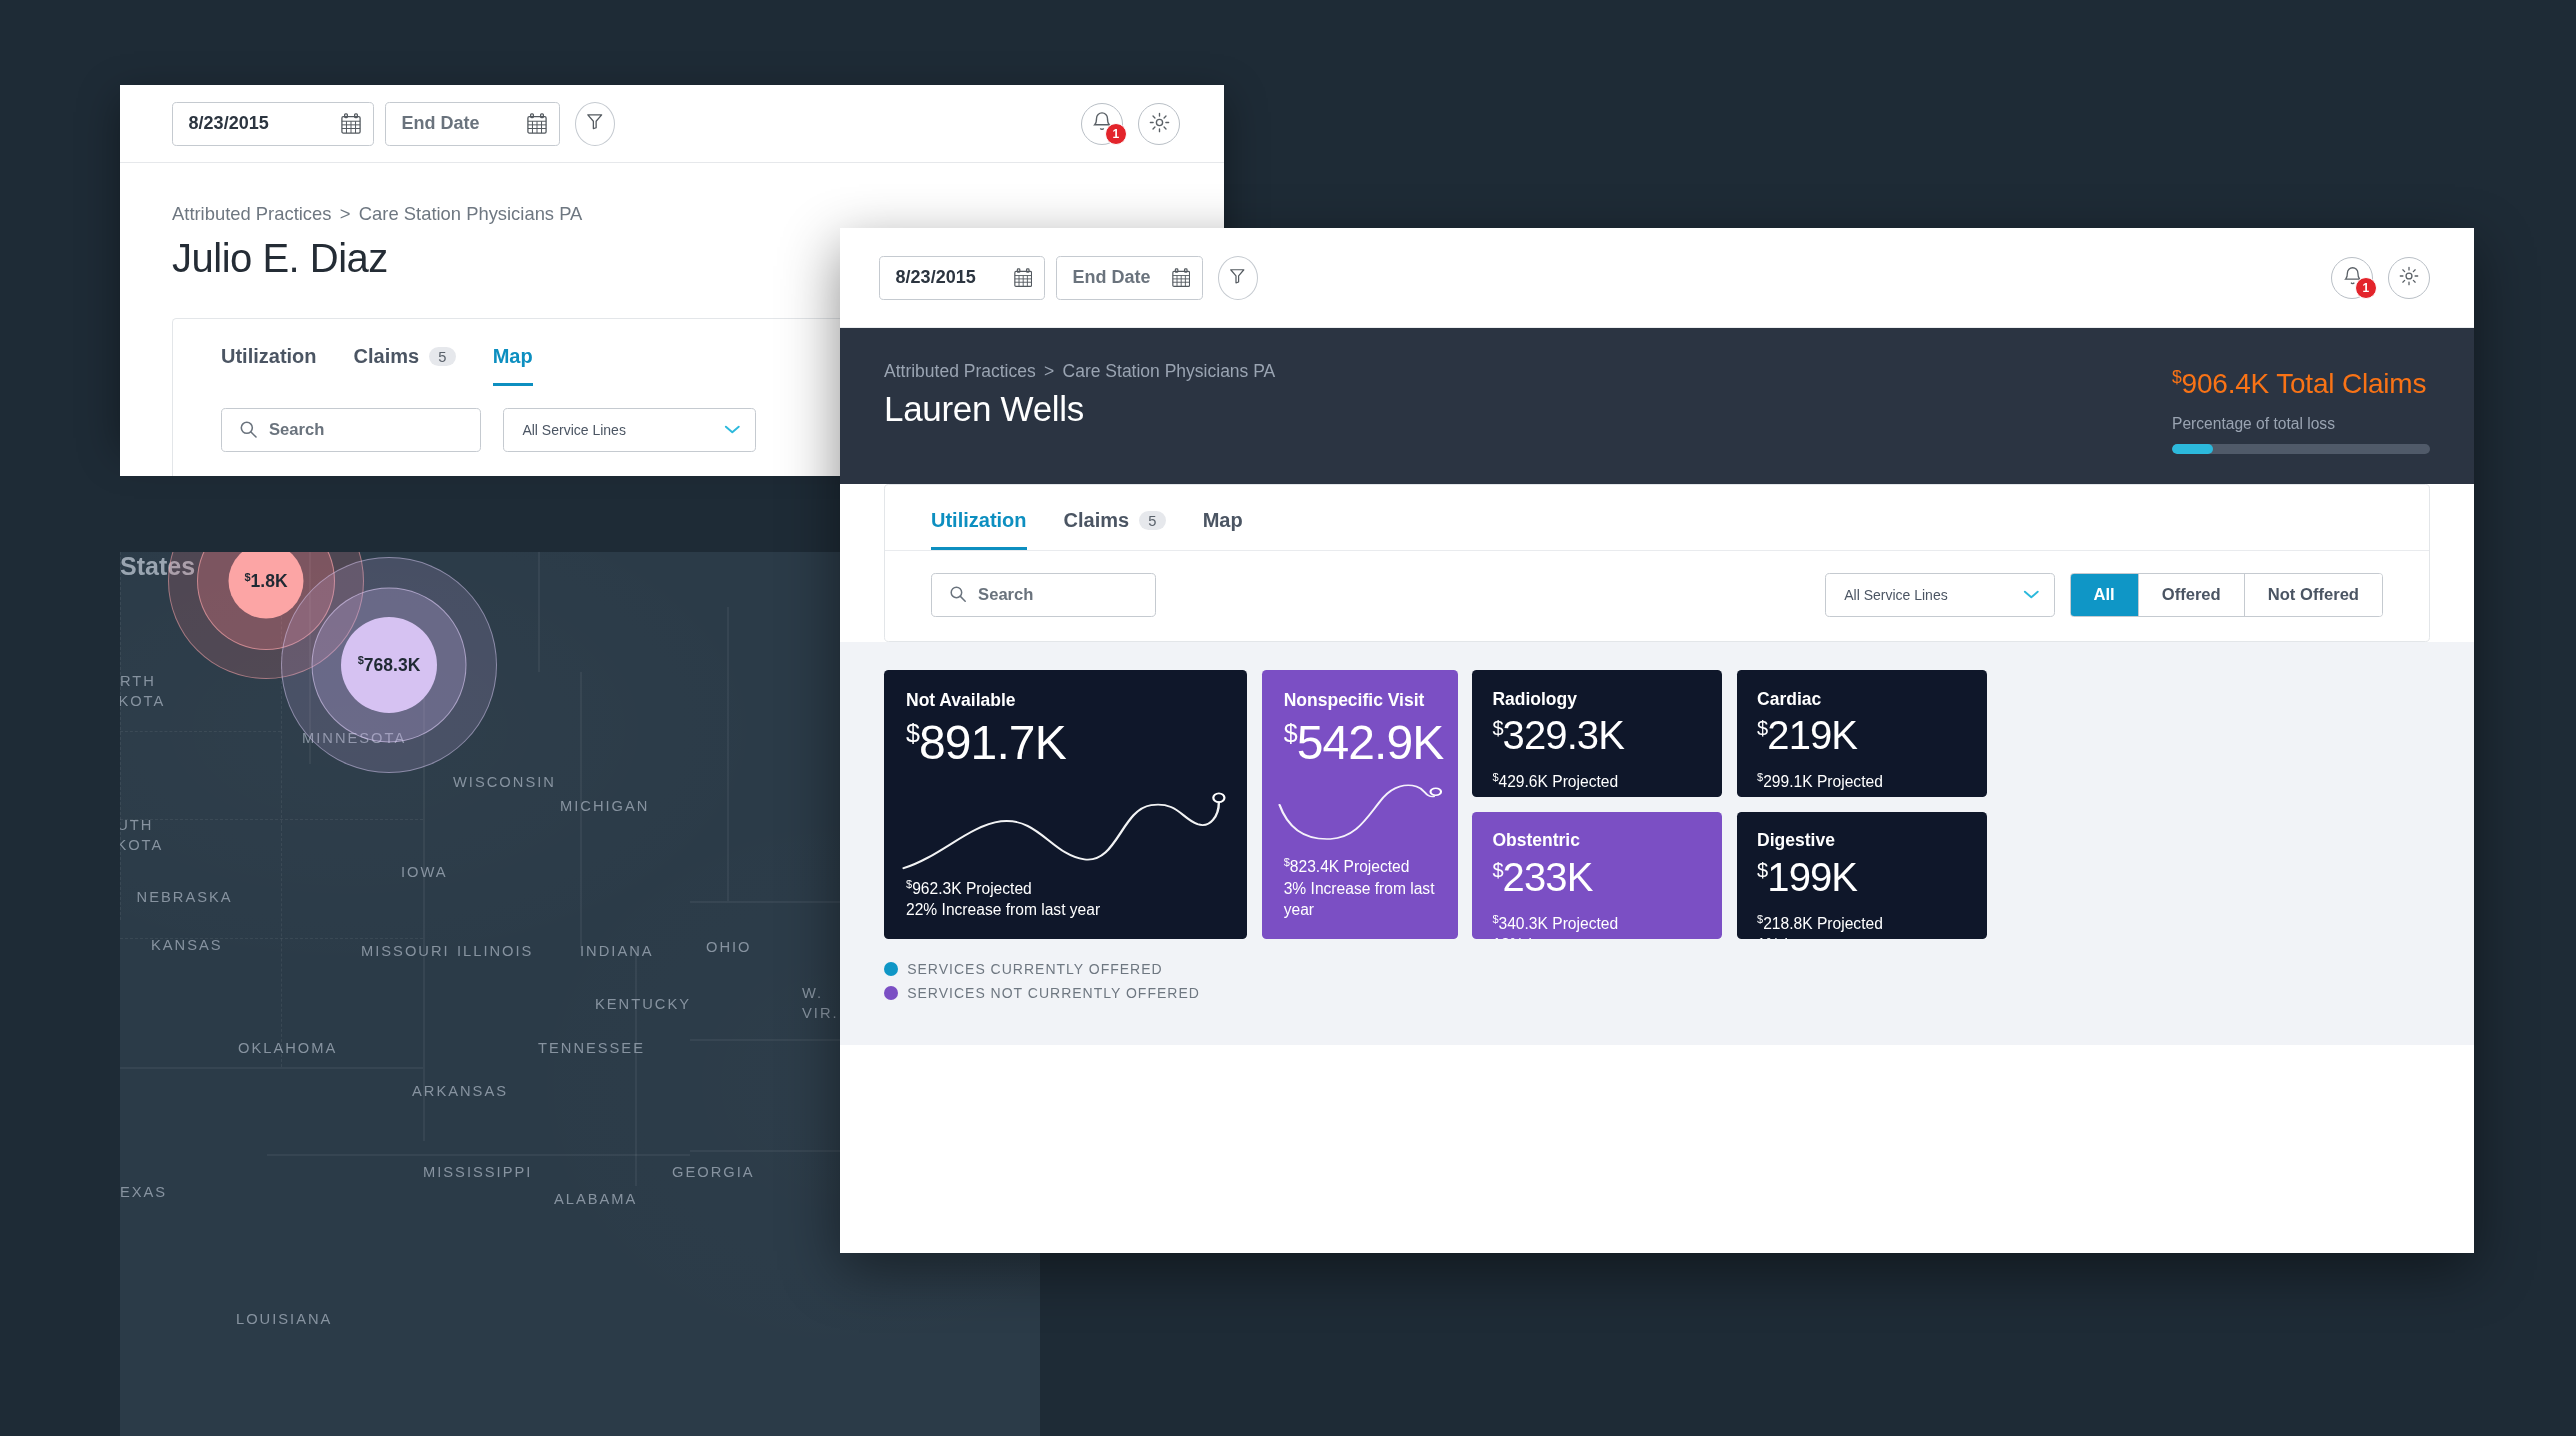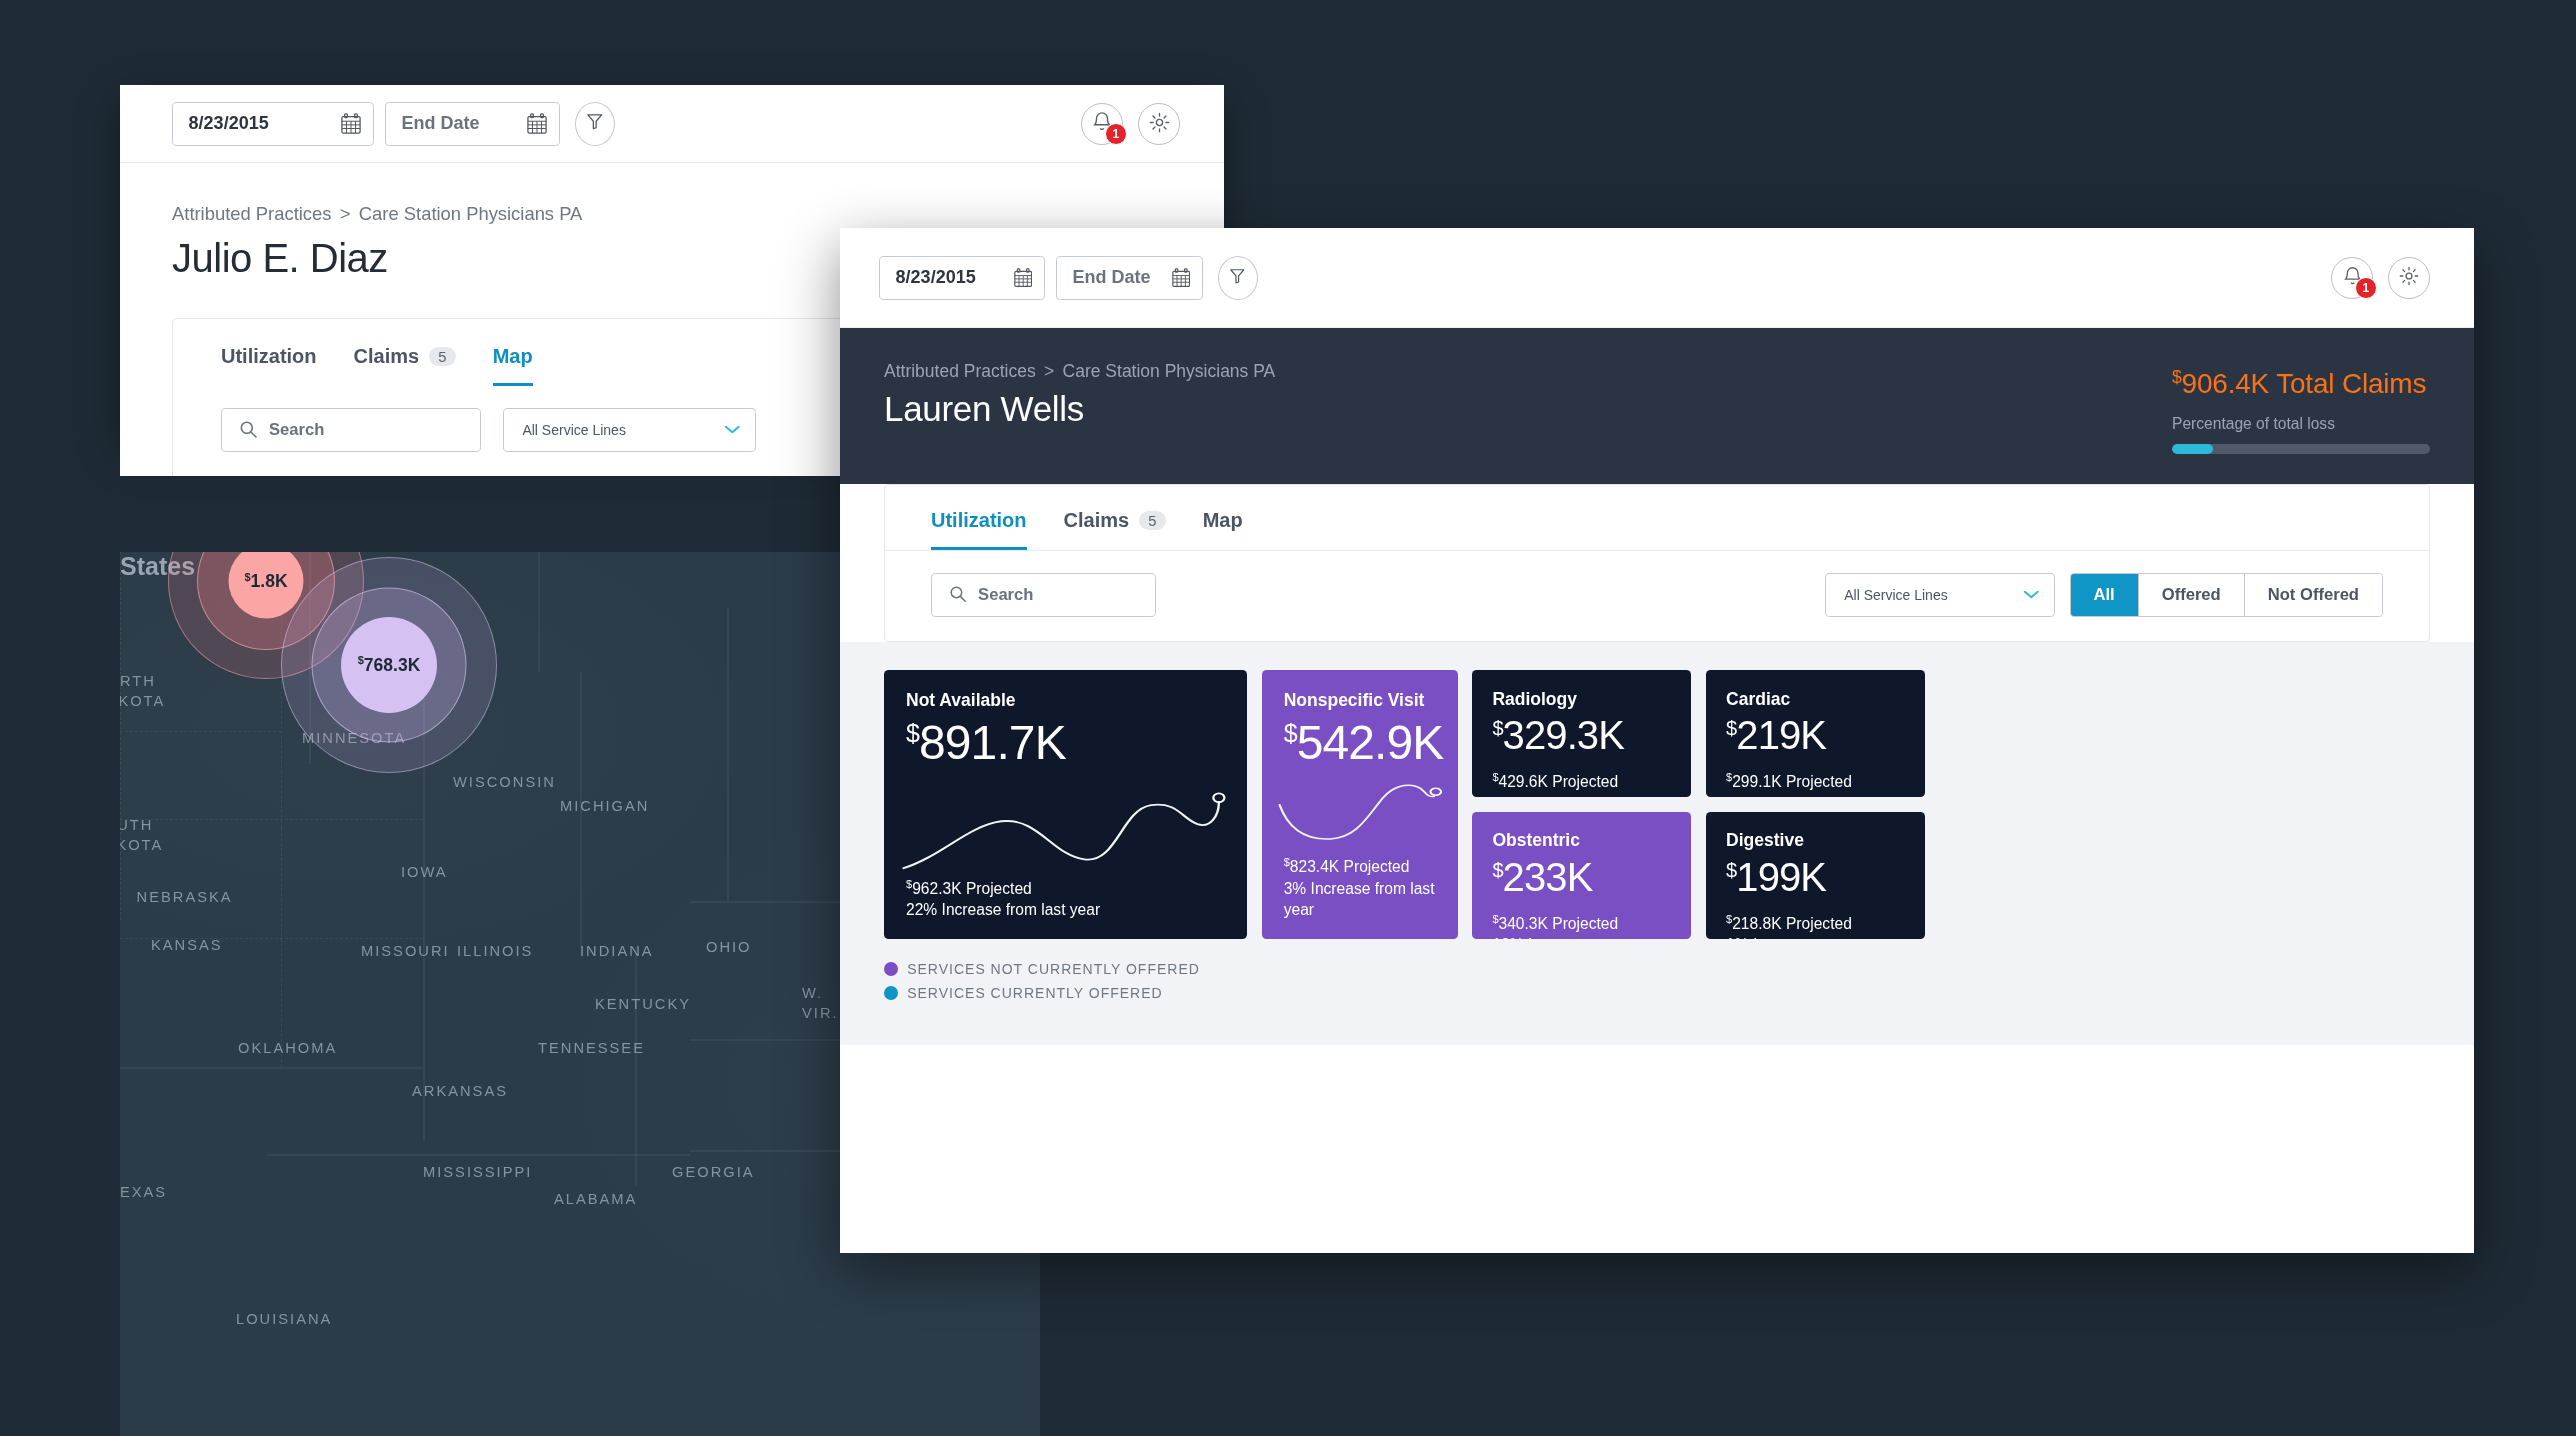--- a/index.html
+++ b/index.html
@@ -190,21 +190,21 @@
   .card .cfoot { font-size: 15.6px; line-height: 1.38; font-weight: 300; }
   .card .cfoot sup { font-size: 11px; vertical-align: super; }
 
   .big-card { width: 363px; padding: 20px 22px 0 22px; display:flex; flex-direction:column; }
   .big-card .cvalue { font-size: 48px; margin-top: 7.4px; }
   .big-card .cvalue sup { font-size: 25px; }
   .big-card .spark { flex: 1; position:relative; margin: 0 -7.4px; }
   .big-card .cfoot { padding-bottom: 18.4px; }
 
   .big-card2 { width: 196px; }
-  .small-card { width: 219px; padding: 18.4px 20px 18.4px 20px; }
+  .small-card { width: 250px; padding: 18.4px 20px 18.4px 20px; }
   .small-card .cvalue { font-size: 40px; margin-top: 5.5px; }
   .small-card .cvalue sup { font-size: 20px; }
   .small-card .cfoot { margin-top: 14.7px; }
   .rcol { display:flex; flex-direction:column; gap:14.7px; }
 
   .legend { margin-top: 22px; }
   .legend-item { display:flex; align-items:center; gap:9.2px; margin-bottom: 7.4px; }
   .legend-dot { width: 14px; height: 14px; border-radius:50%; }
   .legend-text { font-size: 14px; color:#6e7781; letter-spacing: 1px; }
 </style>
@@ -568,25 +568,25 @@
             <div class="cfoot">
               <div><sup>$</sup><span>218.8K Projected</span></div>
               <div>1% Increase</div>
             </div>
           </div>
         </div>
       </div>
 
       <div class="legend">
         <div class="legend-item">
+          <span class="legend-dot" id="ld0" style="background: rgb(15, 150, 198);"></span>
+          <span class="legend-text">SERVICES CURRENTLY OFFERED</span>
+        </div>
+        <div class="legend-item">
           <span class="legend-dot" id="ld1" style="background: rgb(123, 79, 196);"></span>
           <span class="legend-text">SERVICES NOT CURRENTLY OFFERED</span>
         </div>
-        <div class="legend-item">
-          <span class="legend-dot" id="ld0" style="background: rgb(15, 150, 198);"></span>
-          <span class="legend-text">SERVICES CURRENTLY OFFERED</span>
-        </div>
       </div>
     </div>
   </div>
 
 </div>
 
 
 </body></html>

